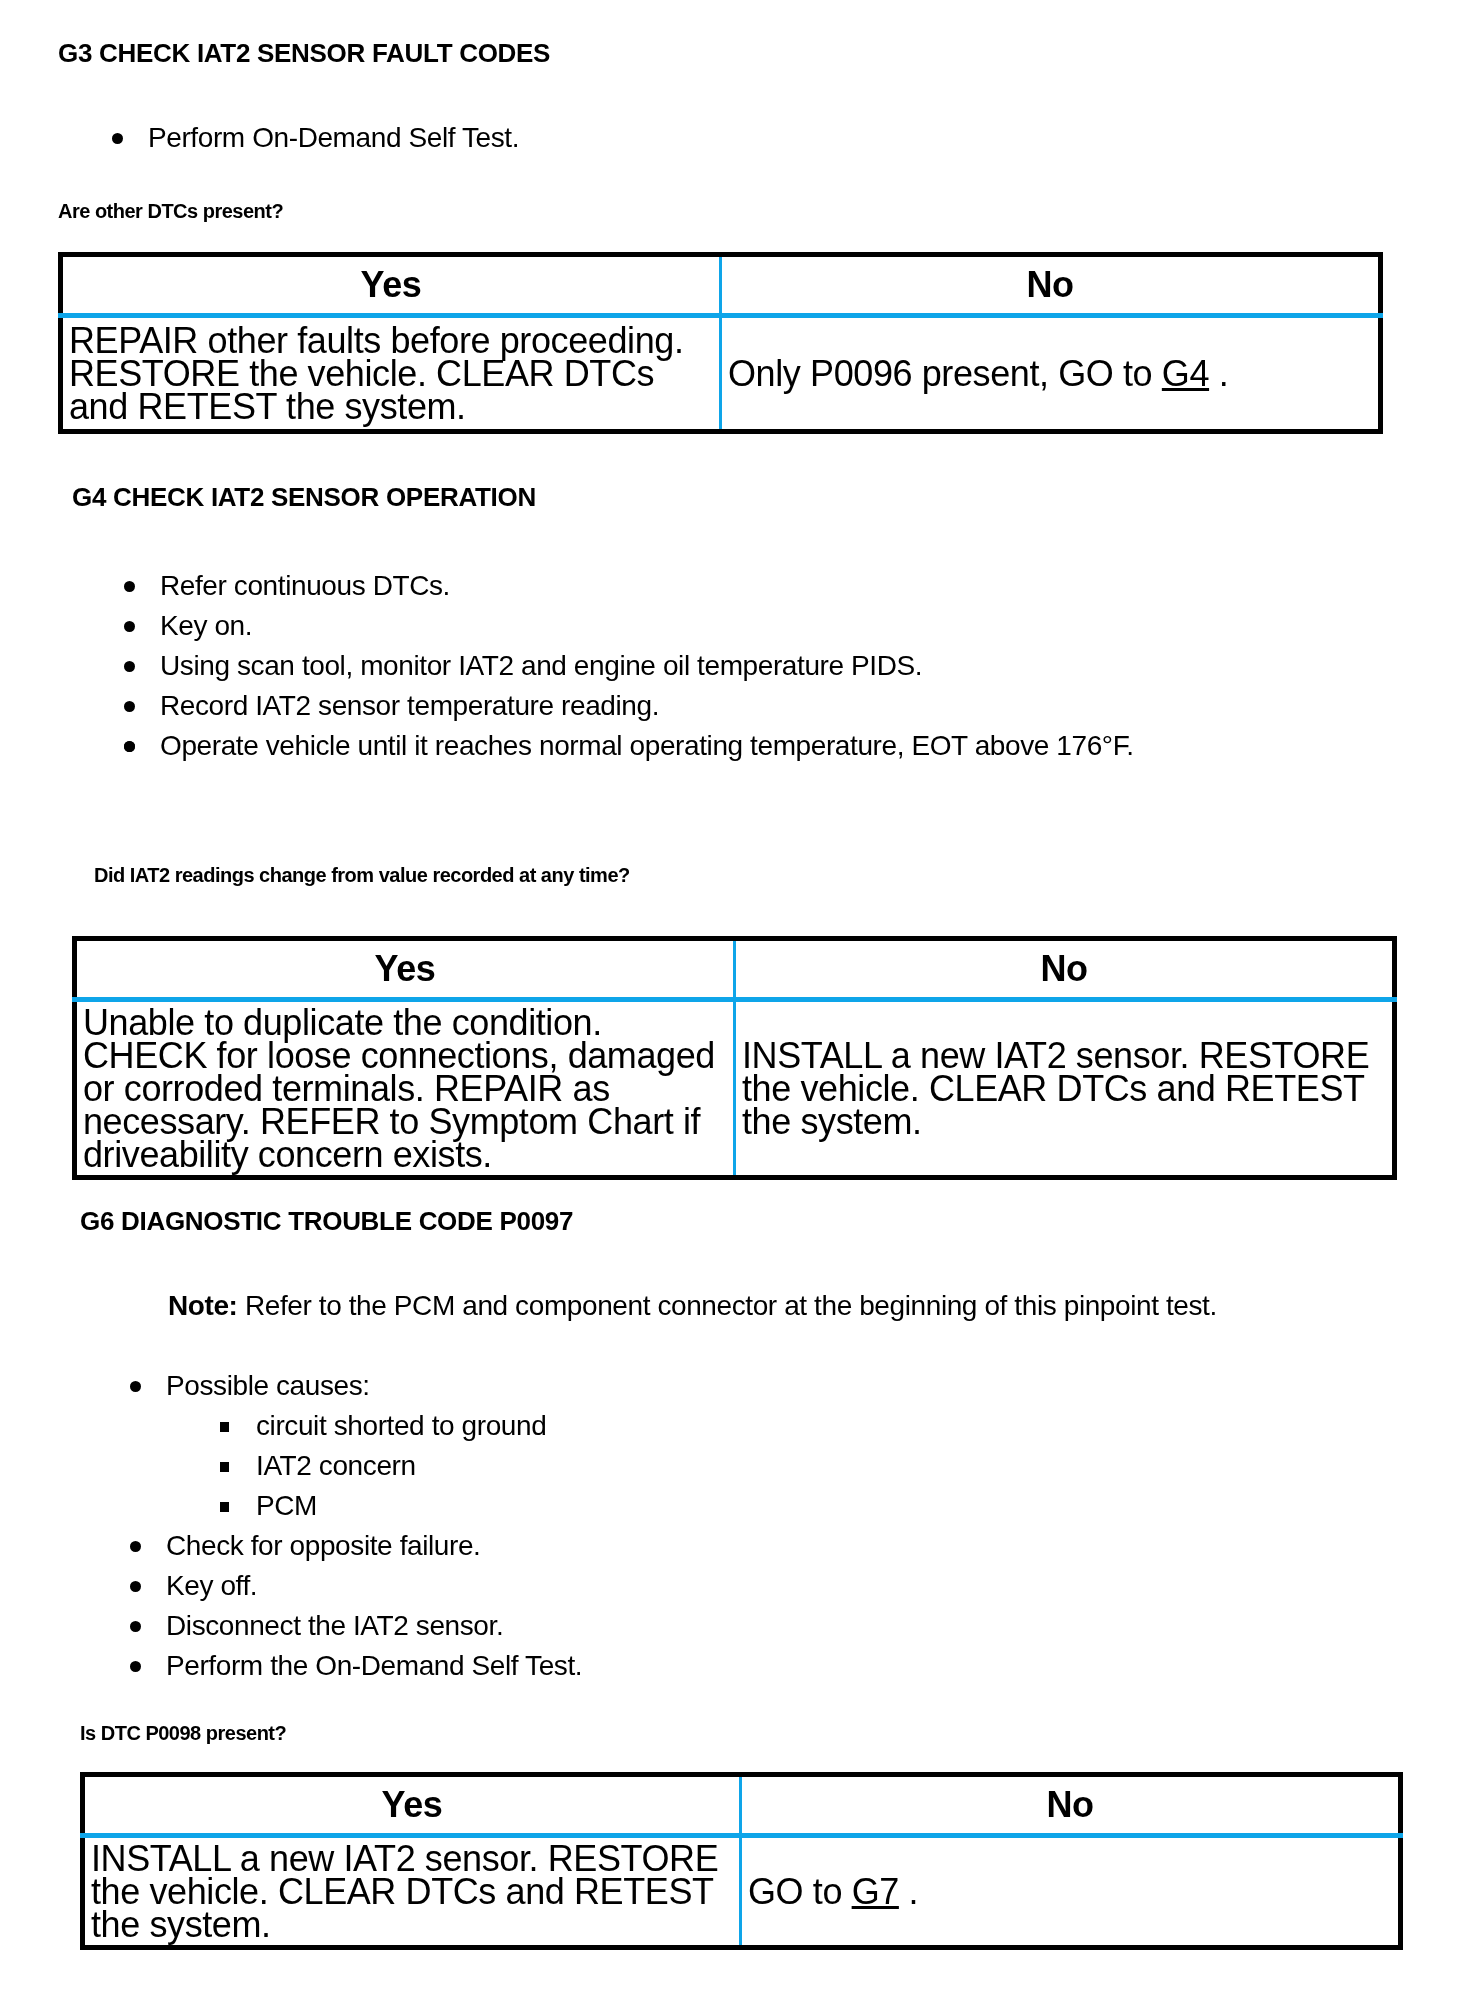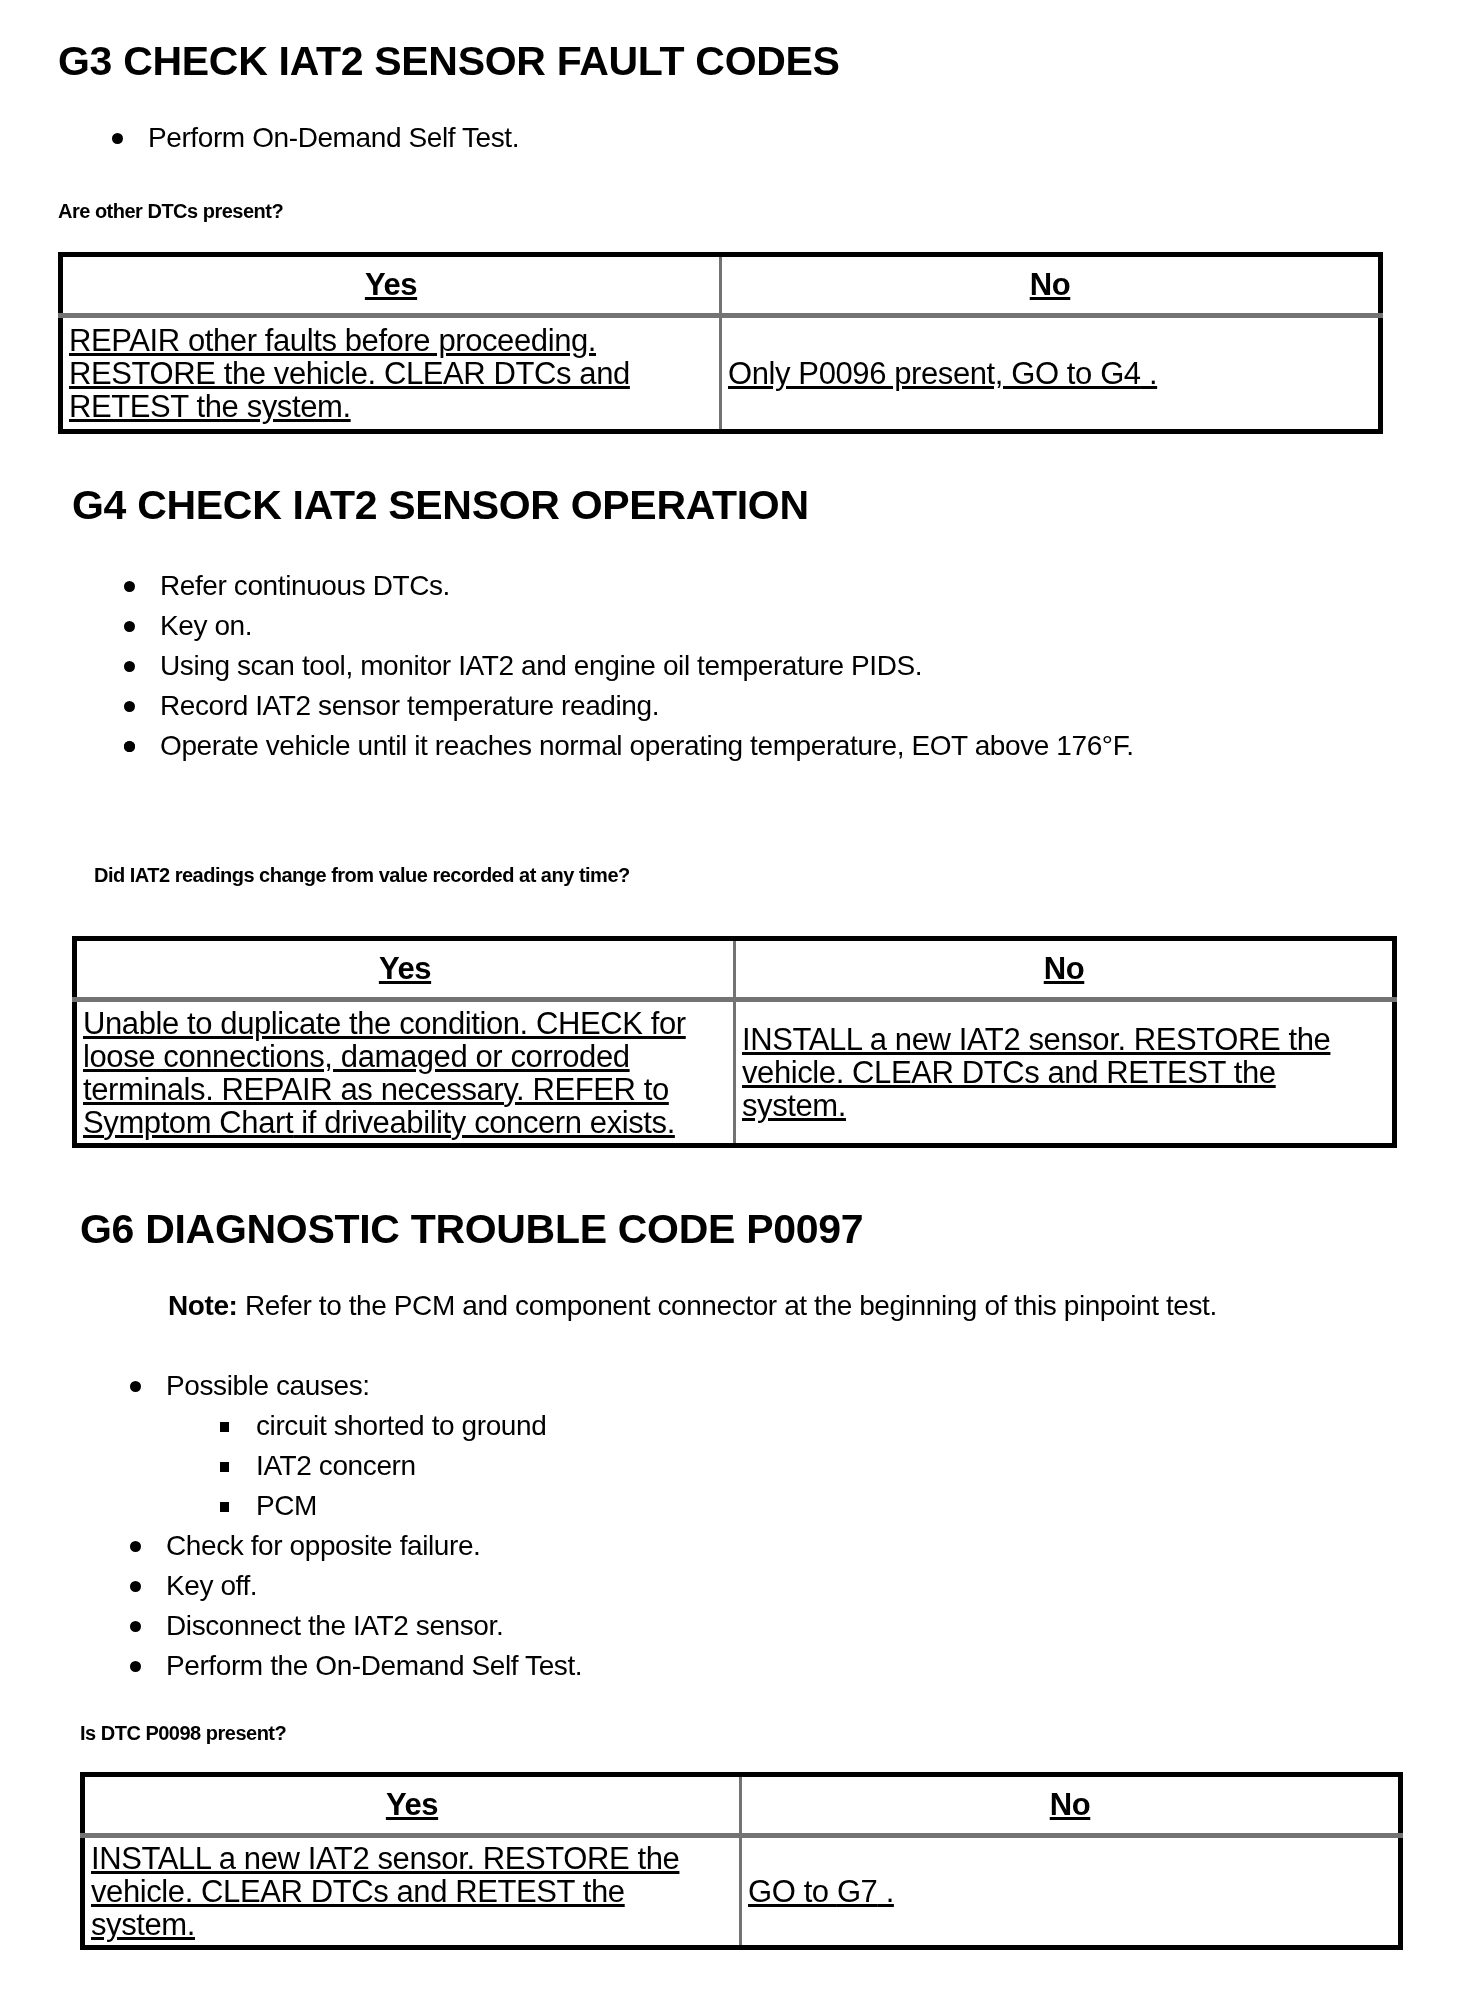--- a/index.html
+++ b/index.html
@@ -1,25 +1,25 @@
 <!DOCTYPE html>
 <html><head>
 <meta charset="utf-8">
 <style>
   html, body { margin: 0; padding: 0; background: #ffffff; }
   body { width: 1472px; height: 2000px; position: relative; font-family: "Liberation Sans", sans-serif; color: #000; overflow: hidden; }
   .abs { position: absolute; }
-  h2 { margin: 0; font-size: 41px; font-weight: bold; letter-spacing: -0.3px; }
+  h2 { margin: 0; font-size: 26px; font-weight: bold; letter-spacing: -0.3px; }
   .q { font-size: 20px; font-weight: bold; letter-spacing: -0.5px; }
   ul { margin: 0; padding: 0; list-style: none; }
   li { font-size: 28px; line-height: 40px; position: relative; padding-left: 36px; letter-spacing: -0.4px; }
   li .dot { position: absolute; left: 0; top: 15px; width: 11px; height: 11px; border-radius: 50%; background: #000; }
   li .sq { position: absolute; left: 0; top: 16px; width: 9px; height: 10px; background: #000; }
   table.yn { position: absolute; border-collapse: collapse; border: 5px solid #000; table-layout: fixed; }
-  table.yn th, table.yn td { border: 3px solid #737373; font-size: 31px; letter-spacing: -0.4px; text-decoration: underline; }
+  table.yn th, table.yn td { border: 3px solid #0ea5e9; font-size: 36px; letter-spacing: -0.4px; }
   table.yn th { font-weight: bold; text-align: center; height: 54px; border-bottom-width: 5px; }
   table.yn td { text-align: left; vertical-align: middle; padding: 4px 6px; line-height: 33px; }
   .link { text-decoration: underline; cursor: pointer; }
   .note { font-size: 28px; letter-spacing: -0.4px; }
   .note b { font-weight: bold; margin-top: 13px; }
   .plain { font-weight: normal; }
 </style>
 </head>
 <body>
 

